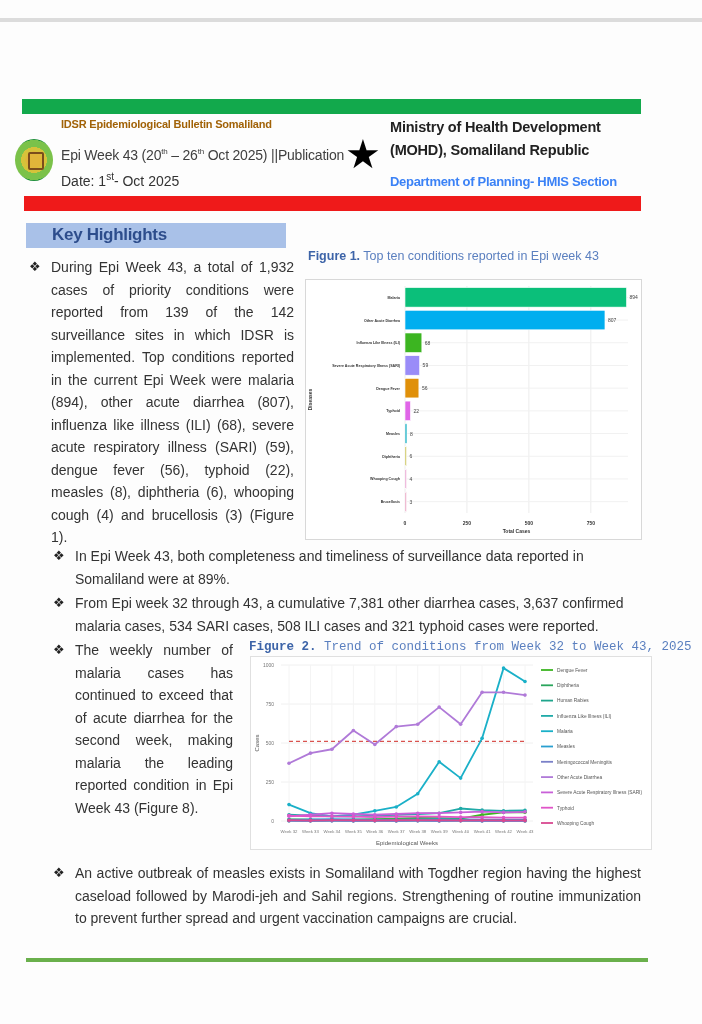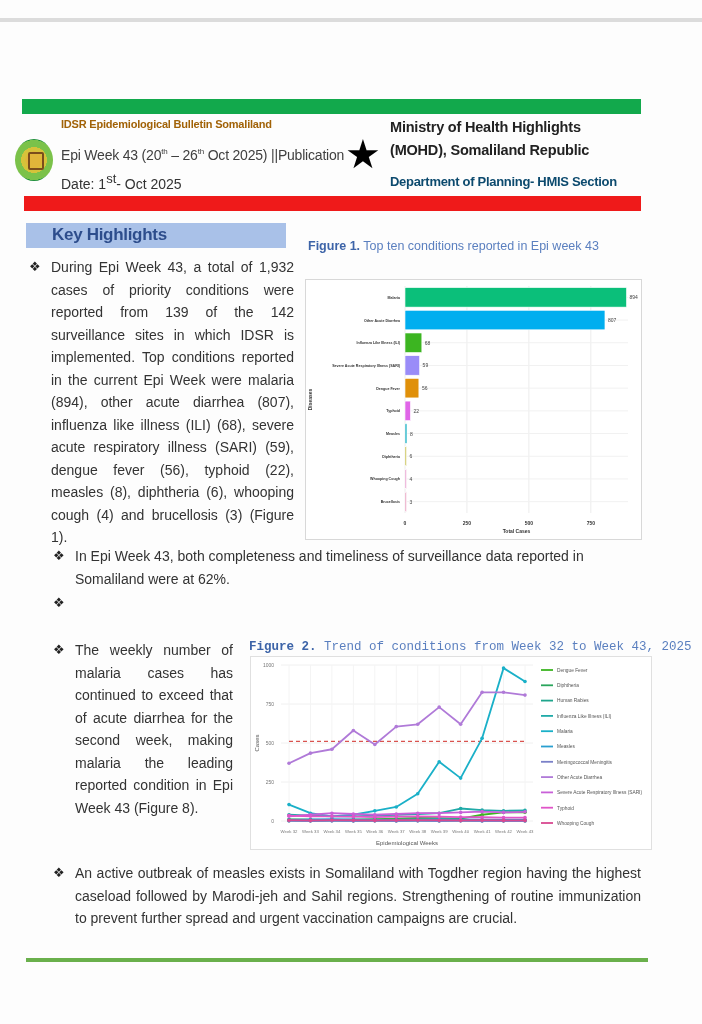--- a/index.html
+++ b/index.html
@@ -10,57 +10,57 @@
   .band-red { position:absolute; left:24px; top:196px; width:617px; height:15px; background:#ef1a1a; }
   .logo { position:absolute; left:15px; top:139px; width:38px; height:42px; border-radius:50%;
           background:radial-gradient(circle, #e1b53a 0 30%, #d6c33a 31% 45%, #7bc24a 46% 70%, #1f8f3a 71% 100%); }
   .logo::after { content:""; position:absolute; left:13px; top:13px; width:12px; height:14px; border:2px solid #7a4d1c; border-radius:2px; }
   .hdr-title { position:absolute; left:61px; top:118px; font-size:11px; font-weight:bold; color:#a16207; letter-spacing:-0.2px; }
   .hdr-week { position:absolute; left:61px; top:147px; font-size:14px; color:#404040; letter-spacing:-0.2px; }
   .hdr-date { position:absolute; left:61px; top:171px; font-size:14px; color:#333; }
   .star { position:absolute; left:345px; top:134px; font-size:40px; line-height:40px; color:#000; }
   .mohd1 { position:absolute; left:390px; top:119px; font-size:14.5px; font-weight:bold; color:#222; letter-spacing:-0.2px; }
   .mohd2 { position:absolute; left:390px; top:142px; font-size:14.5px; font-weight:bold; color:#222; letter-spacing:-0.2px; }
-  .dept { position:absolute; left:390px; top:174px; font-size:13px; font-weight:bold; color:#0c4a6e; letter-spacing:-0.3px; }
+  .dept { position:absolute; left:390px; top:174px; font-size:13px; font-weight:bold; color:#3b82f6; letter-spacing:-0.3px; }
 
   .kh { position:absolute; left:26px; top:223px; width:260px; height:25px; background:#a9c1e8; }
   .kh span { position:absolute; left:26px; top:2px; font-size:17px; font-weight:bold; color:#2d4d8c; letter-spacing:-0.3px; }
 
   .bullet { position:absolute; font-size:14px; line-height:22.5px; color:#333; }
   .bullet .mk { position:absolute; left:-22px; top:0; font-size:13px; color:#222; }
   .just { text-align:justify; }
   .b1 { left:51px; top:256px; width:243px; }
   .b2 { left:75px; top:545px; width:566px; }
   .b3 { left:75px; top:592px; width:566px; }
   .b4 { left:75px; top:639px; width:158px; }
   .b5 { left:75px; top:862px; width:566px; }
 
   .fig-cap { position:absolute; font-size:12.5px; color:#5a7fbf; }
   .fig-cap b { color:#3d64a8; }
-  .fig1cap { left:308px; top:239px; }
+  .fig1cap { left:308px; top:249px; }
   .fig2cap { left:249px; top:640px;font-family:Liberation Mono, monospace; }
 
   .chart1 { position:absolute; left:305px; top:279px; width:335px; height:259px; border:1px solid #d8d8d8; background:#fff; }
   .chart2 { position:absolute; left:250px; top:656px; width:400px; height:192px; border:1px solid #e0e0e0; background:#fff; }
   svg text { font-family:"Liberation Sans", sans-serif; }
 
   .footer-band { position:absolute; left:26px; top:958px; width:622px; height:4px; background:#6ab04c; }
 </style>
 </head>
 <body>
 
 <div class="topsep"></div>
 
 <div class="band-green"></div>
 <div class="logo"></div>
 <div class="hdr-title">IDSR Epidemiological Bulletin Somaliland</div>
 <div class="hdr-week">Epi Week 43 (20<sup style="font-size:8px">th</sup> – 26<sup style="font-size:8px">th</sup> Oct 2025) ||Publication</div>
-<div class="hdr-date">Date: 1<sup style="font-size:13px">st</sup>- Oct 2025</div>
+<div class="hdr-date">Date: 1<sup style="font-size:10px">st</sup>- Oct 2025</div>
 <div class="star">★</div>
-<div class="mohd1">Ministry of Health Highlights</div>
+<div class="mohd1">Ministry of Health Development</div>
 <div class="mohd2">(MOHD), Somaliland Republic</div>
 <div class="dept">Department of Planning- HMIS Section</div>
 <div class="band-red"></div>
 
 <div class="kh">
   <span>Key Highlights</span>
 </div>
 
 <div class="bullet just b1">
   <span class="mk">❖</span>
@@ -121,25 +121,26 @@
       <rect x="99" y="211.88899999999998" width="1.5" height="19.522" fill="#e8a0c0" stroke="#ffffff" stroke-width="0.6"></rect>
       <text x="94" y="223.14999999999998" font-size="3.6" text-anchor="end" fill="#333" font-weight="bold">Brucellosis</text>
       <text x="103.5" y="223.64999999999998" font-size="5" fill="#444">3</text>
       <text x="210.5" y="253" font-size="5" text-anchor="middle" fill="#333" font-weight="bold">Total Cases</text>
       <text x="6" y="119.5" font-size="5" text-anchor="middle" fill="#333" font-weight="bold" transform="rotate(-90 6 119.5)">Diseases</text>
     </svg>
 </div>
 
 <div class="bullet b2">
   <span class="mk">❖</span>
-  <span class="just">In Epi Week 43, both completeness and timeliness of surveillance data reported in Somaliland were at 62%.</span>
+  <span class="just">In Epi Week 43, both completeness and timeliness of surveillance data reported in Somaliland were at 89%.</span>
 </div>
 
 <div class="bullet b3">
   <span class="mk">❖</span>
+  <span>From Epi week 32 through 43, a cumulative 7,381 other diarrhea cases, 3,637 confirmed malaria cases, 534 SARI cases, 508 ILI cases and 321 typhoid cases were reported.</span>
 </div>
 
 <div class="bullet just b4">
   <span class="mk">❖</span>
   <span>The weekly number of malaria cases has continued to exceed that of acute diarrhea for the second week, making malaria the leading reported condition in Epi Week 43 (Figure 8).</span>
 </div>
 
 <div class="fig-cap fig2cap">
   <b>Figure 2.</b>
   <span>Trend of conditions from Week 32 to Week 43, 2025</span>

